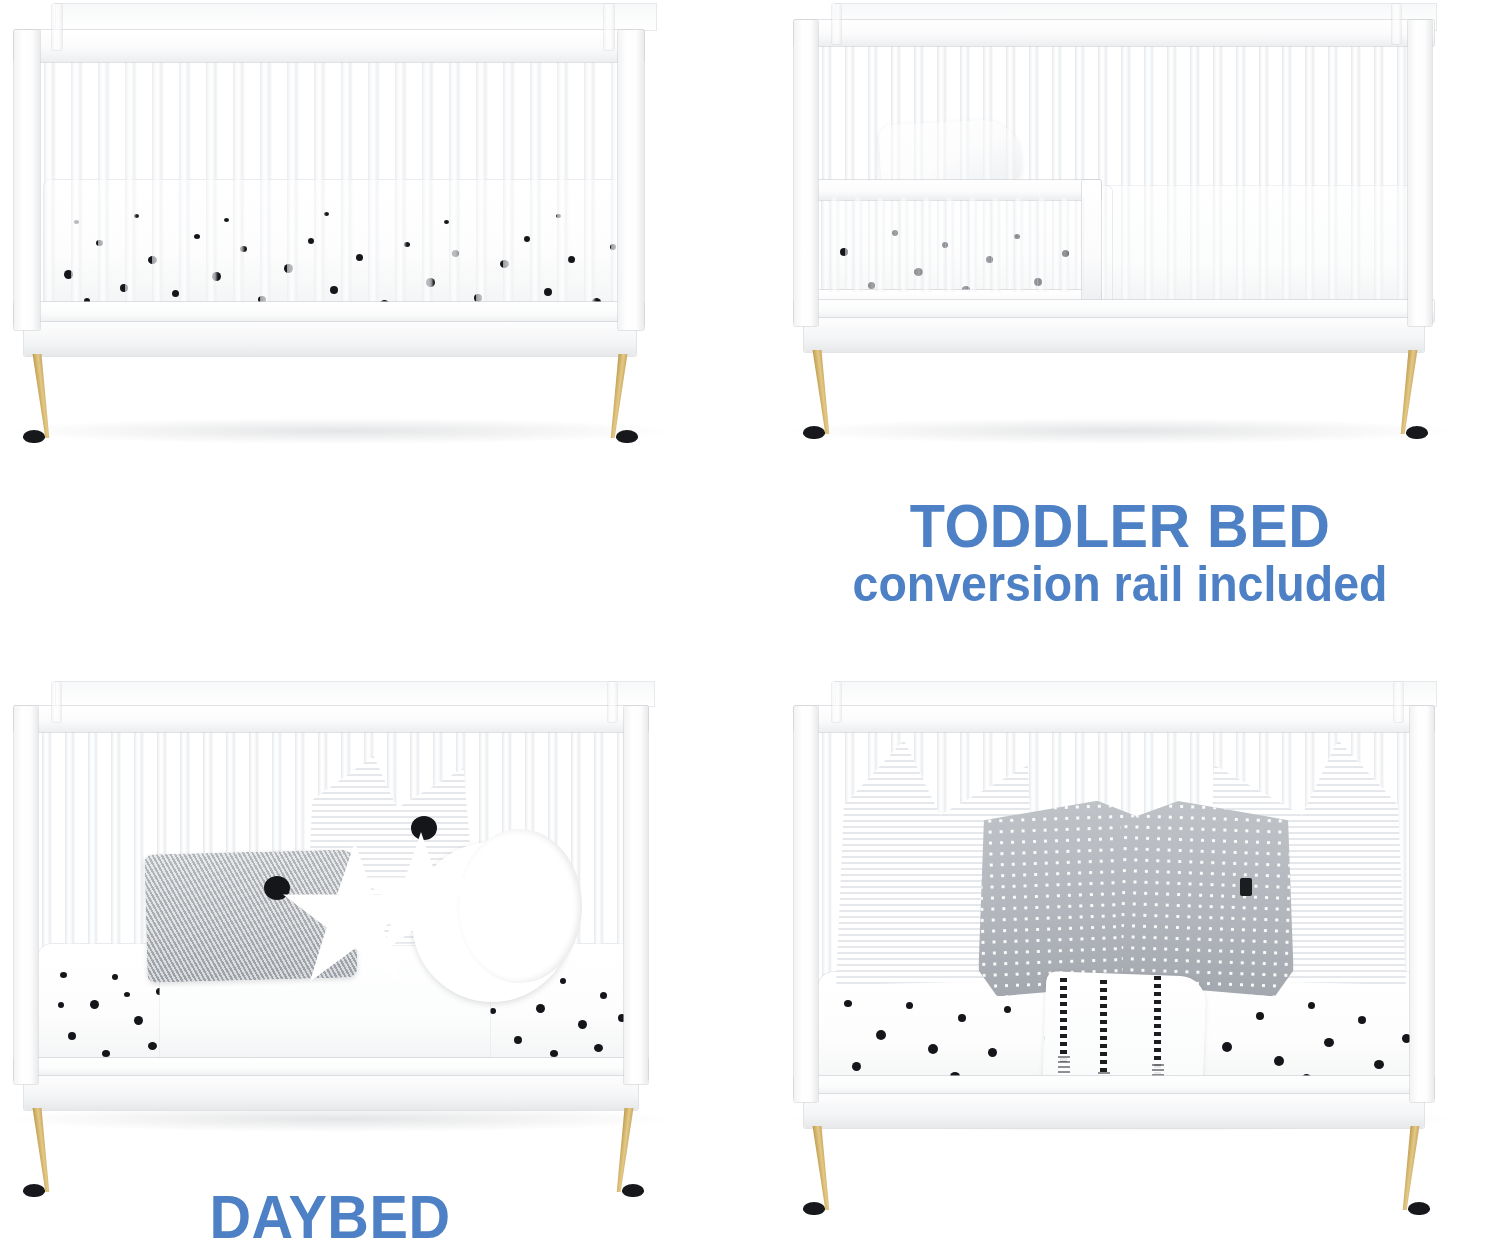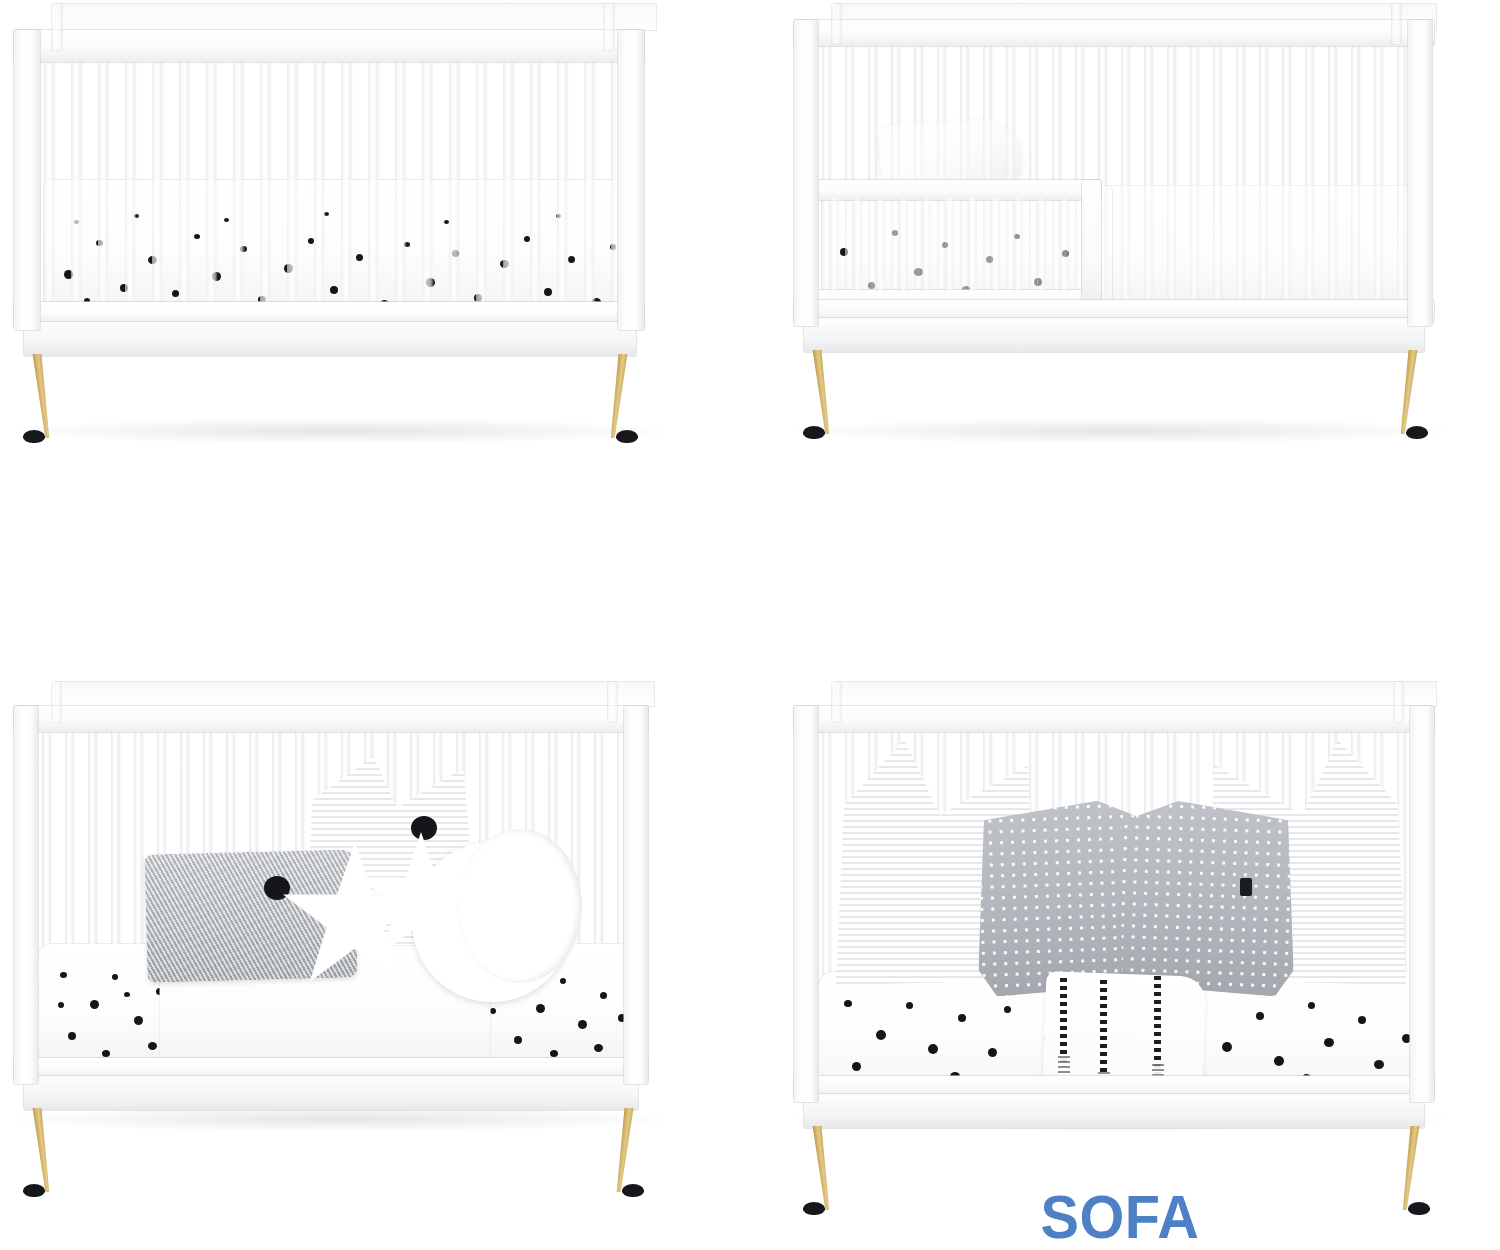--- a/index.html
+++ b/index.html
@@ -317,20 +317,24 @@
       </div>
       <div style="position:absolute; left:616px; top:346px; width:24px; height:86px;">
         <div style="position:absolute; left:2px; top:0; width:14px; height:84px;
                     background:linear-gradient(90deg,#9a7b37 0%,#cdab5f 30%,#e3c987 55%,#b99247 100%);
                     transform:skewX(-7deg); transform-origin:top center;
                     clip-path:polygon(18% 0%,82% 0%,64% 100%,36% 100%);"></div>
         <div class="foot" style="left:2px; top:76px;"></div>
       </div>
     </div>
 
+    <div class="label-wrap" style="left:-40px; top:495px; width:760px;">
+      <div class="cap cap-lg">TODDLER BED</div>
+      <div class="cap cap-sub">conversion rail included</div>
+    </div>
   </div>
 
   <div class="panel" style="left:0px; top:670px; width:700px; height:480px;">
 
     <div class="shadow-ground" style="left:10px; top:436px; width:660px; height:26px;"></div>
 
     <div class="crib" style="left:8px; top:12px; width:660px; height:450px;">
 
       <div class="rail-top-back" style="left:48px; top:0px; width:598px; height:24px;"></div>
 
@@ -396,20 +400,23 @@
       </div>
       <div style="position:absolute; left:612px; top:426px; width:24px; height:86px;">
         <div style="position:absolute; left:2px; top:0; width:14px; height:84px;
                     background:linear-gradient(90deg,#9a7b37 0%,#cdab5f 30%,#e3c987 55%,#b99247 100%);
                     transform:skewX(-7deg); transform-origin:top center;
                     clip-path:polygon(18% 0%,82% 0%,64% 100%,36% 100%);"></div>
         <div class="foot" style="left:2px; top:76px;"></div>
       </div>
     </div>
 
+    <div class="label-wrap" style="left:10px; top:1186px; width:640px; top:516px;">
+      <div class="cap cap-lg">DAYBED</div>
+    </div>
   </div>
 
   <div class="panel" style="left:780px; top:670px; width:720px; height:480px;">
 
     <div class="shadow-ground" style="left:10px; top:436px; width:660px; height:26px;"></div>
 
     <div class="crib" style="left:8px; top:12px; width:670px; height:450px;">
 
       <div class="rail-top-back" style="left:48px; top:0px; width:600px; height:24px;"></div>
 
@@ -490,18 +497,15 @@
       </div>
       <div style="position:absolute; left:618px; top:444px; width:24px; height:86px;">
         <div style="position:absolute; left:2px; top:0; width:14px; height:84px;
                     background:linear-gradient(90deg,#9a7b37 0%,#cdab5f 30%,#e3c987 55%,#b99247 100%);
                     transform:skewX(-7deg); transform-origin:top center;
                     clip-path:polygon(18% 0%,82% 0%,64% 100%,36% 100%);"></div>
         <div class="foot" style="left:2px; top:76px;"></div>
       </div>
     </div>
 
-    <div class="label-wrap" style="left:20px; top:516px; width:640px;">
-      <div class="cap cap-lg">SOFA</div>
-    </div>
   </div>
 
 </div>
 
 </body></html>

